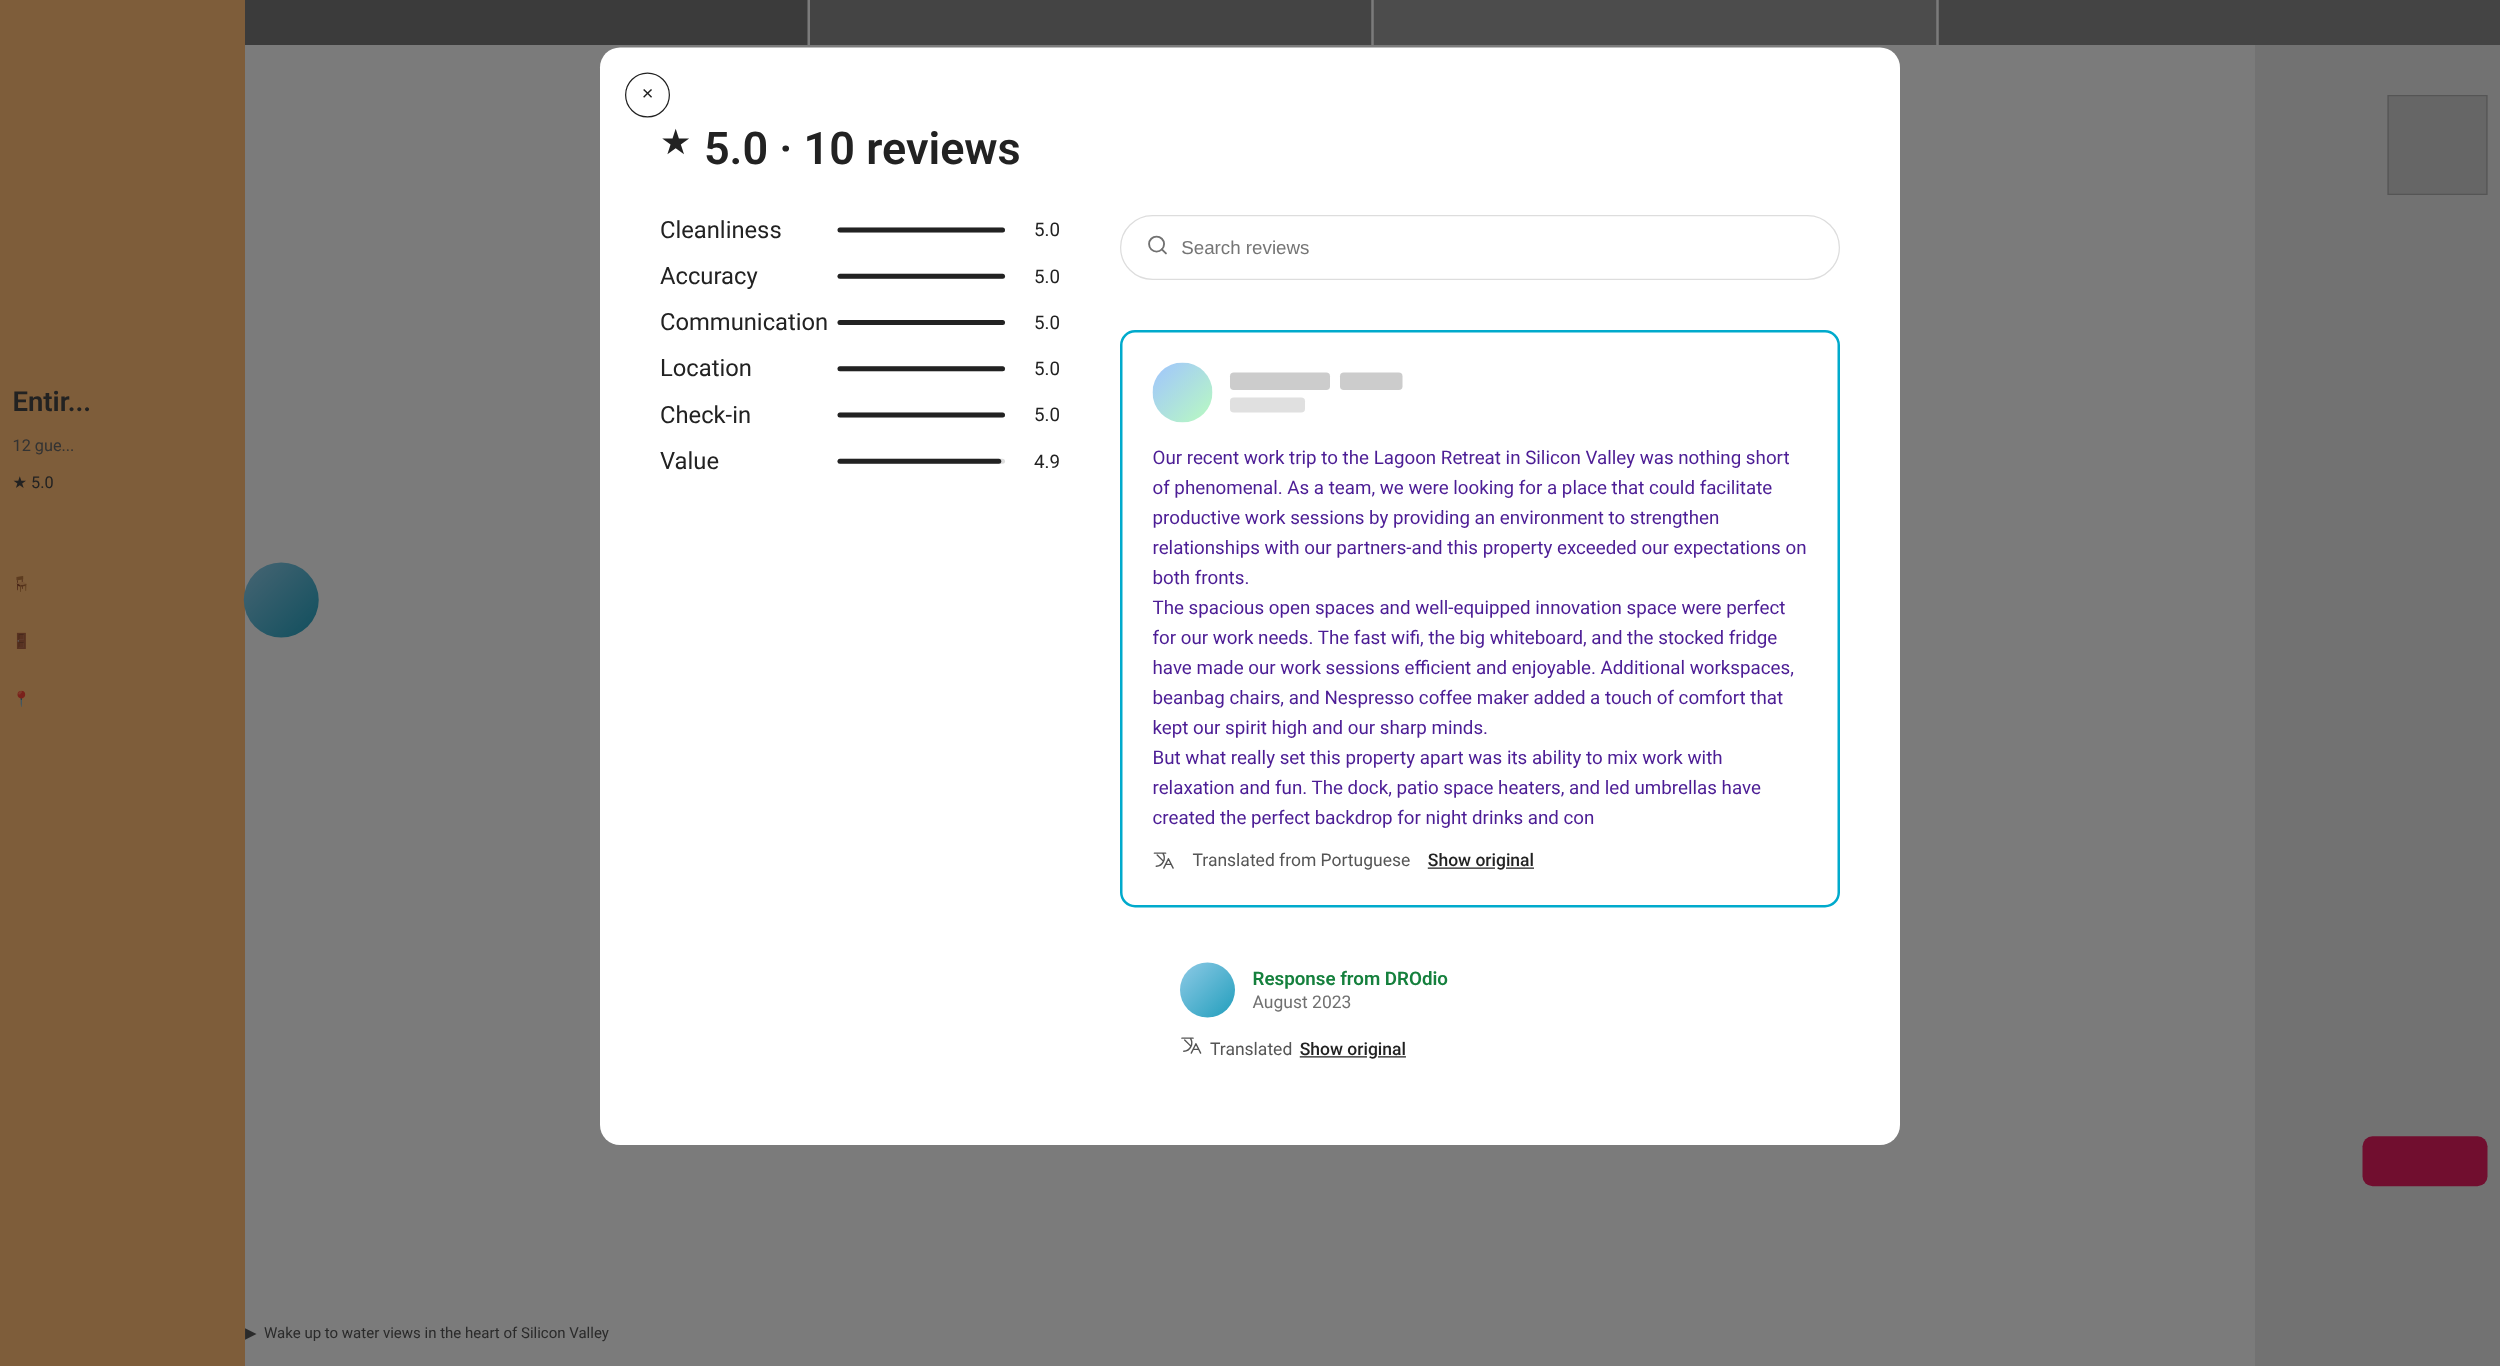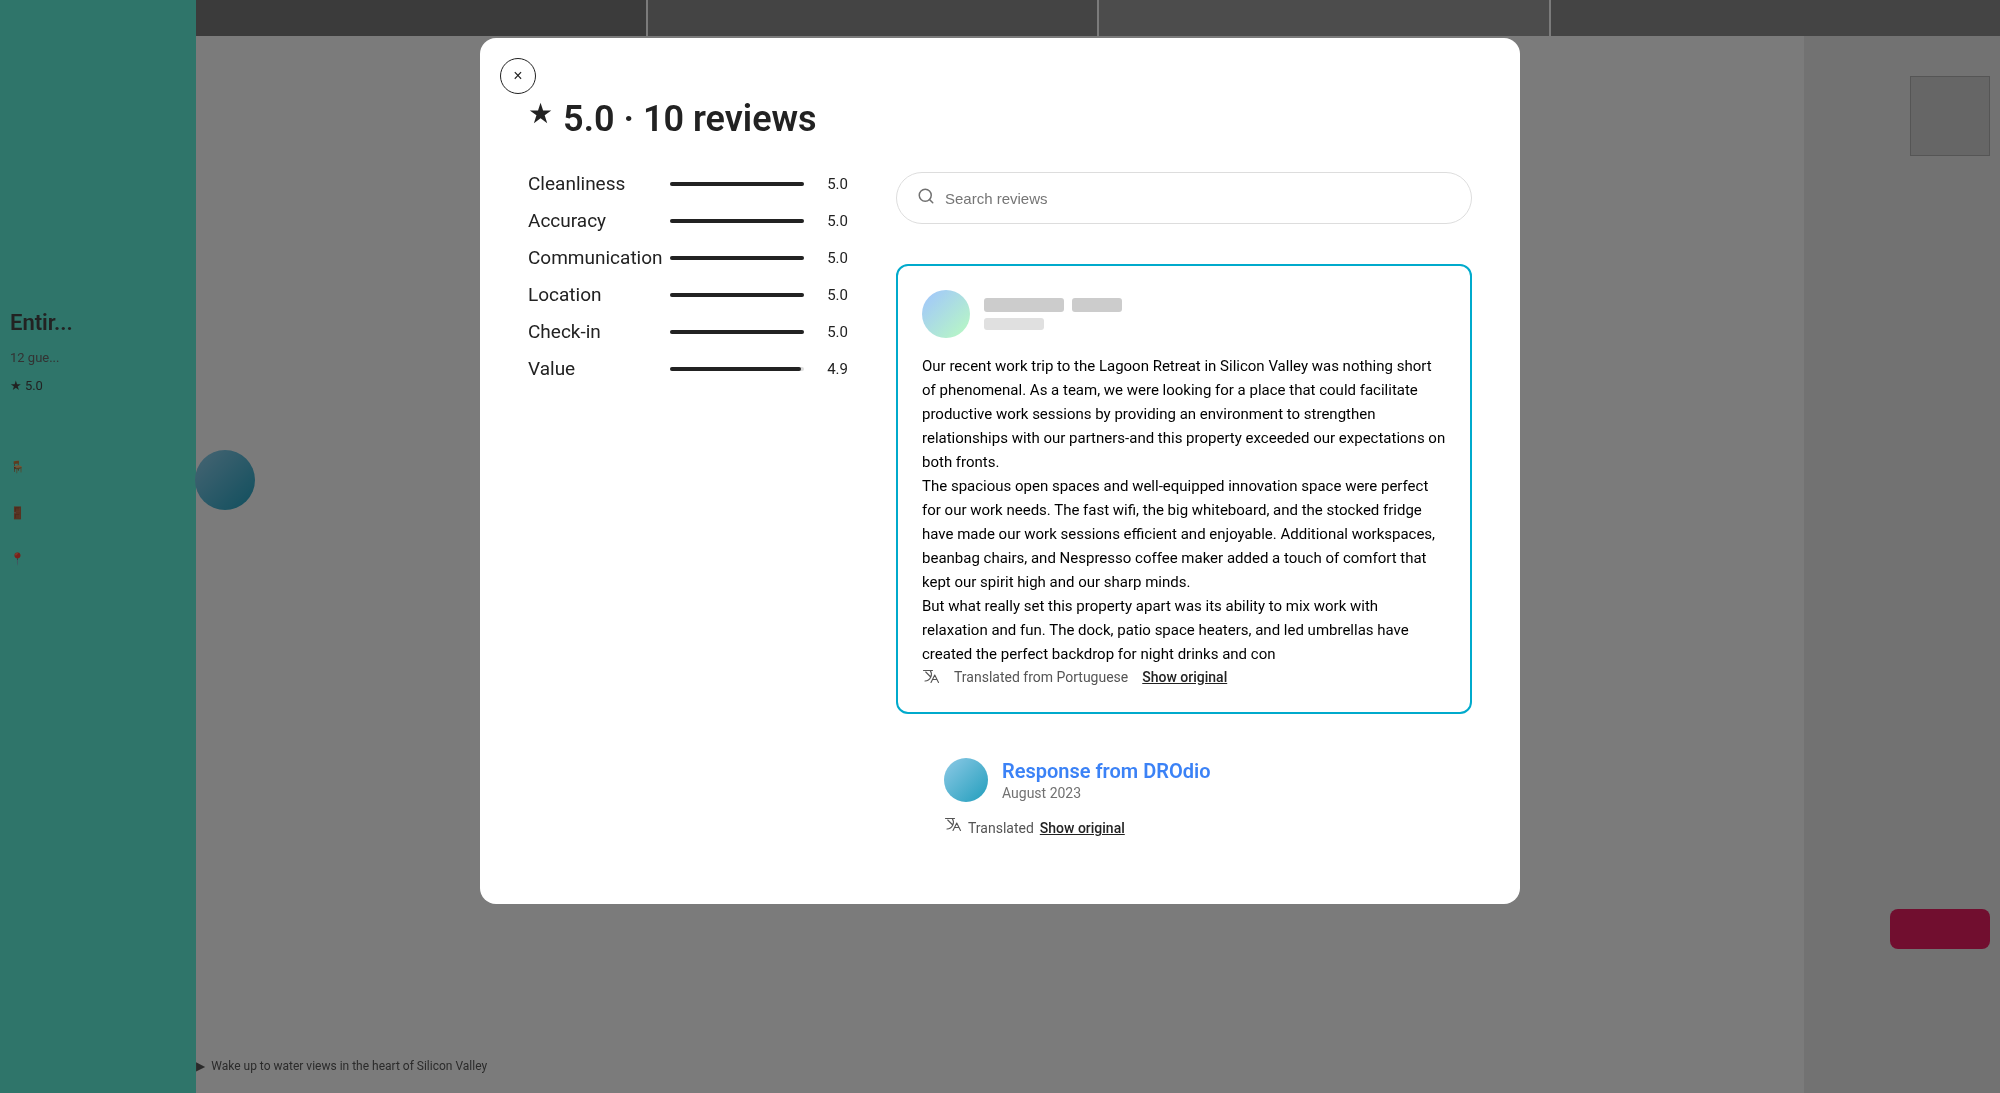--- a/index.html
+++ b/index.html
@@ -202,21 +202,22 @@
       width: 60px;
       height: 12px;
       background: #e0e0e0;
       border-radius: 3px;
       margin-top: 4px;
     }
 
     .review-text {
       font-size: 15px;
       line-height: 1.6;
-      color: #000000;
+      color: #4c1d95;
+      margin-bottom: 12px;
     }
 
     .translation-note {
       display: flex;
       align-items: center;
       gap: 14px;
       font-size: 14px;
       color: #555;
     }
 
@@ -253,23 +254,23 @@
       flex-shrink: 0;
     }
 
     .host-info {
       display: flex;
       flex-direction: column;
       gap: 2px;
     }
 
     .host-name {
-      font-size: 20px;
+      font-size: 15px;
       font-weight: 600;
-      color: #3b82f6;
+      color: #15803d;
     }
 
     .host-date {
       font-size: 14px;
       color: #717171;
     }
 
     .host-response-text {
       font-size: 15px;
       line-height: 1.6;
@@ -314,21 +315,21 @@
       flex: 1;
       background: #888;
     }
 
     .bg-left-panel {
       position: absolute;
       top: 0;
       left: 0;
       width: 196px;
       height: 100%;
-      background: #5eead4;
+      background: #fdba74;
     }
 
     .bg-main-text {
       position: absolute;
       top: 310px;
       left: 10px;
       font-size: 22px;
       font-weight: 600;
       color: #444;
     }

